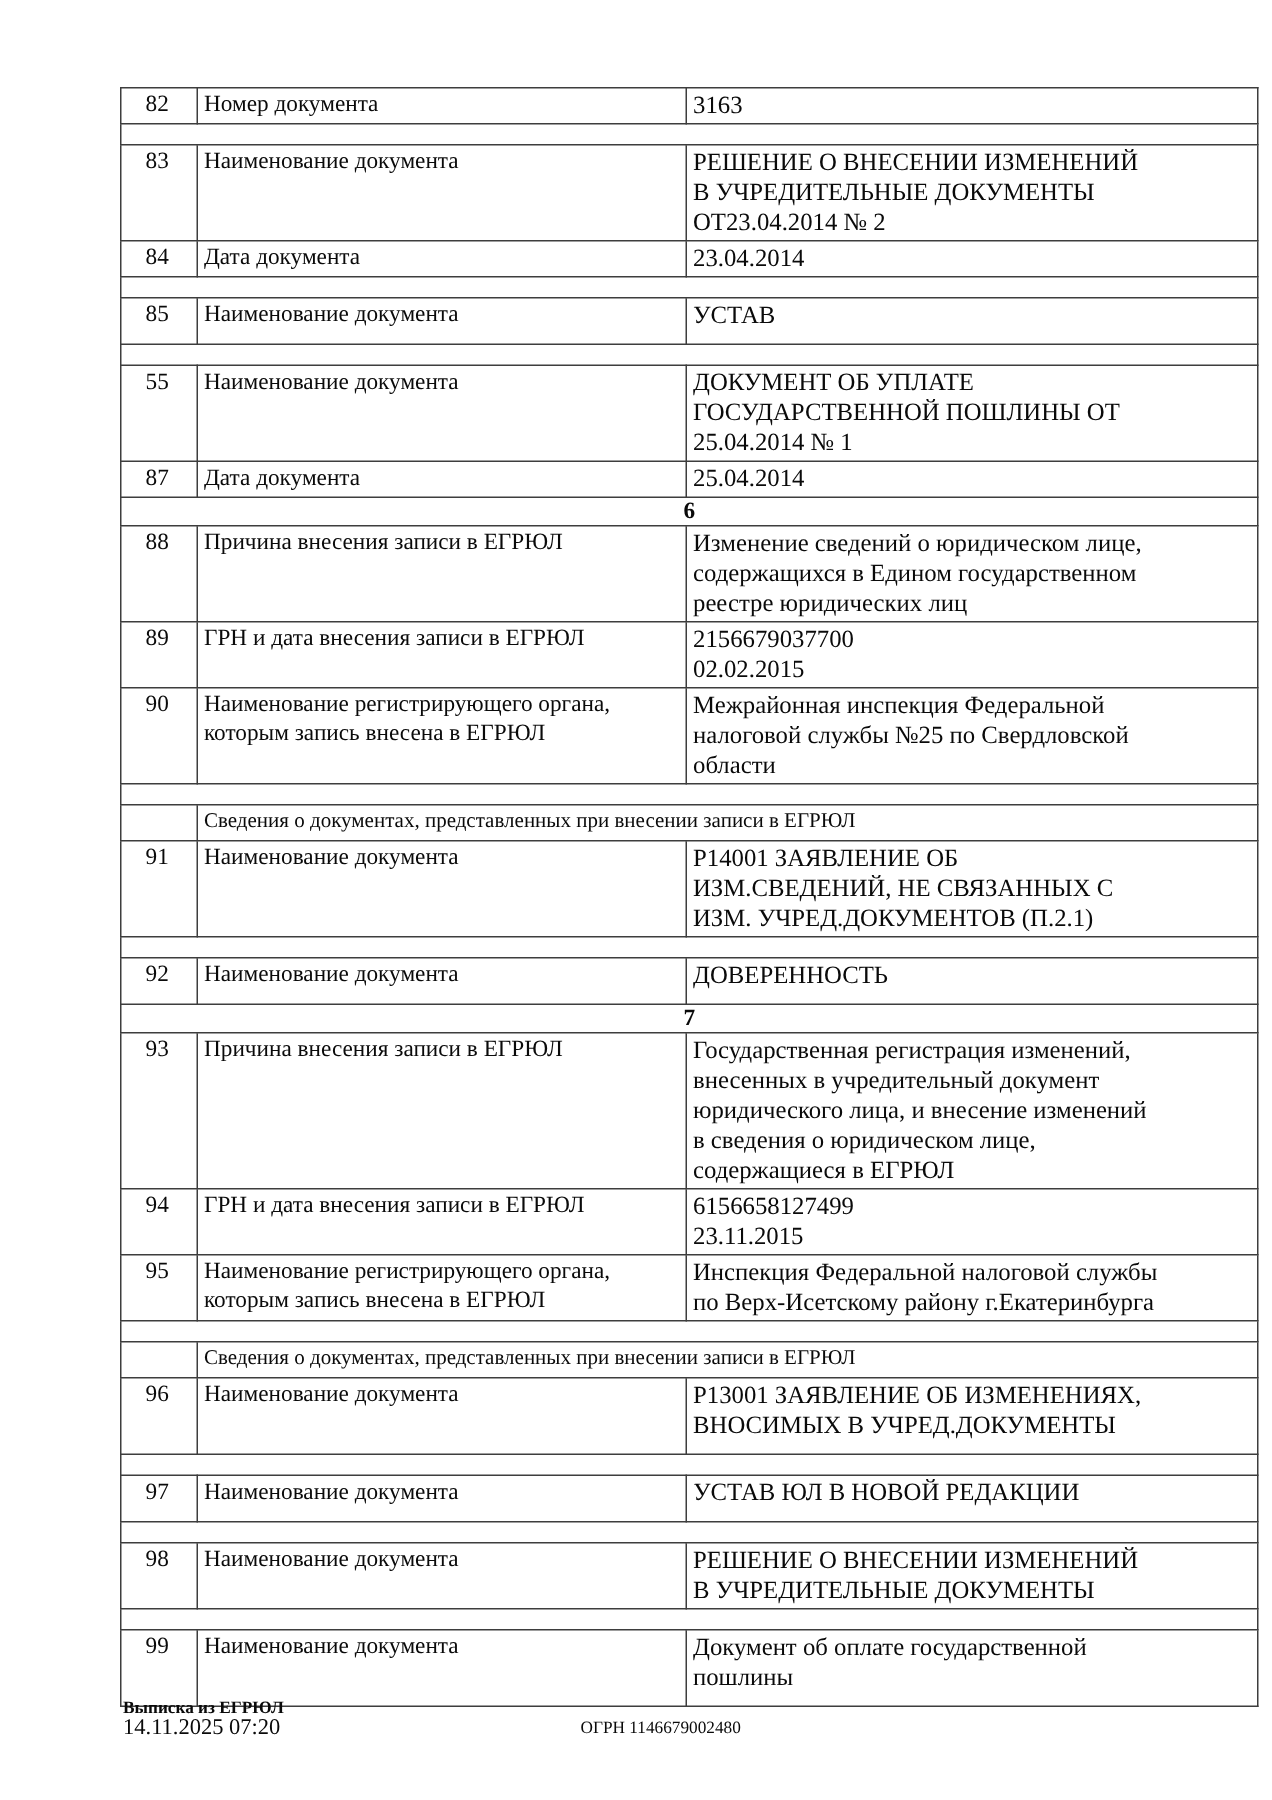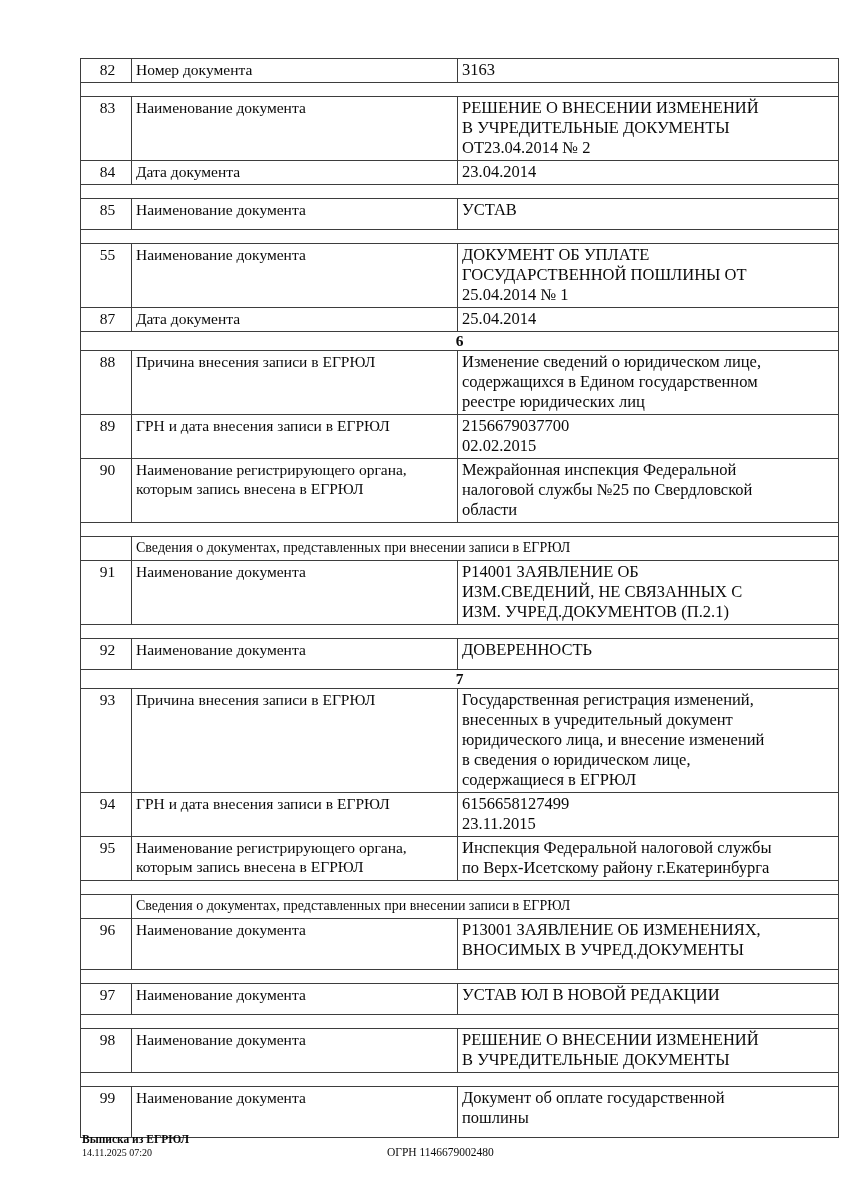--- a/index.html
+++ b/index.html
@@ -27,22 +27,22 @@
     padding: 1px 4px 2px 4px;
     font-size: 15.5px;
     line-height: 19px;
     white-space: pre-line;
     overflow: hidden;
   }
   .c-num   { width: 51px; }
   .c-label { width: 326px; }
   .c-value { width: 381px; }
   td.num {
-    text-align: center;
-    padding-left: 3px;
+    text-align: left;
+    padding-left: 16px;
     padding-right: 0;
   }
   td.value {
     font-size: 16.5px;
     line-height: 20px;
   }
   tr.spacer td {
     height: 13px;
     padding: 0;
   }
@@ -67,21 +67,21 @@
     left: 82px;
     top: 1133px;
     font-size: 11.5px;
     line-height: 13px;
     font-weight: bold;
   }
   .footer-datetime {
     position: absolute;
     left: 82px;
     top: 1146px;
-    font-size: 10px;
+    font-size: 15px;
     line-height: 13px;
     text-align: center;
   }
   .footer-ogrn {
     position: absolute;
     left: 387px;
     top: 1146px;
     font-size: 11.5px;
     line-height: 13px;
   }

